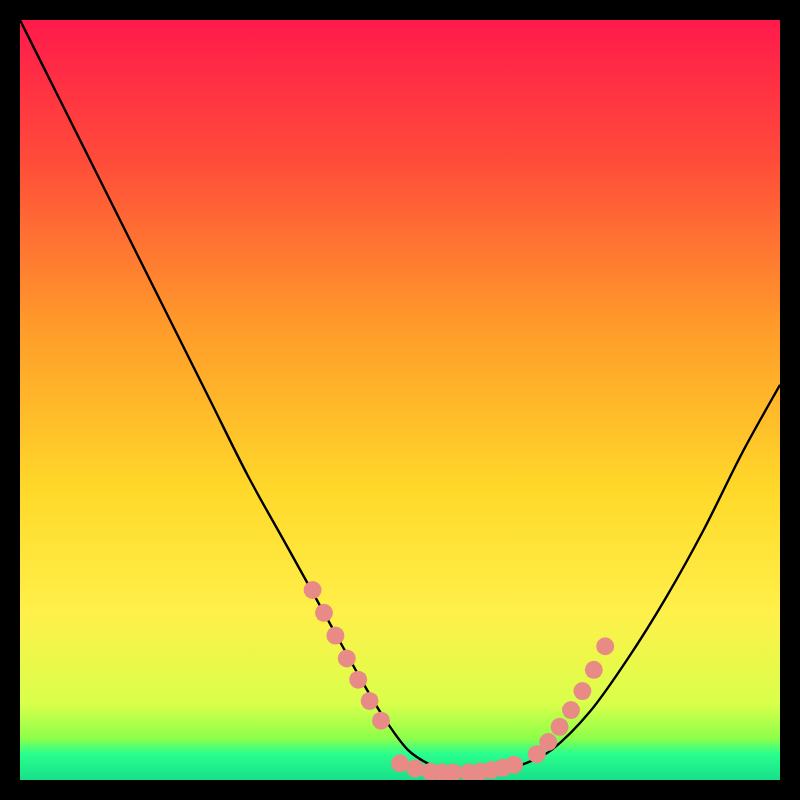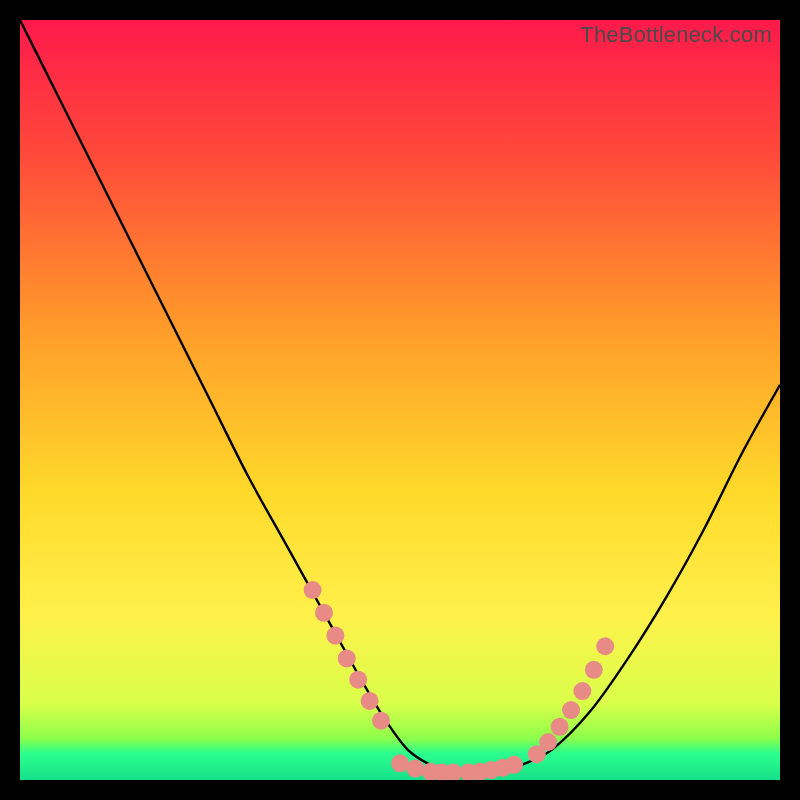--- a/index.html
+++ b/index.html
@@ -39,21 +39,20 @@
     z-index: 10;
   }
   svg {
     display: block;
   }
 </style>
 </head>
 <body>
 
 <div class="frame">
-  <div class="watermark">TheBottleneck.com</div>
   <div class="plot-area">
     <svg id="chart-svg" width="760" height="760" viewBox="0 0 760 760">
       <defs>
         <linearGradient id="bg-grad" x1="0" y1="0" x2="0" y2="1">
             <stop offset="0%" stop-color="#ff1a4b"></stop>
             <stop offset="18%" stop-color="#ff4a3a"></stop>
             <stop offset="40%" stop-color="#ff9a2a"></stop>
             <stop offset="62%" stop-color="#ffd92a"></stop>
             <stop offset="78%" stop-color="#fff04a"></stop>
             <stop offset="90%" stop-color="#d9ff4a"></stop>

